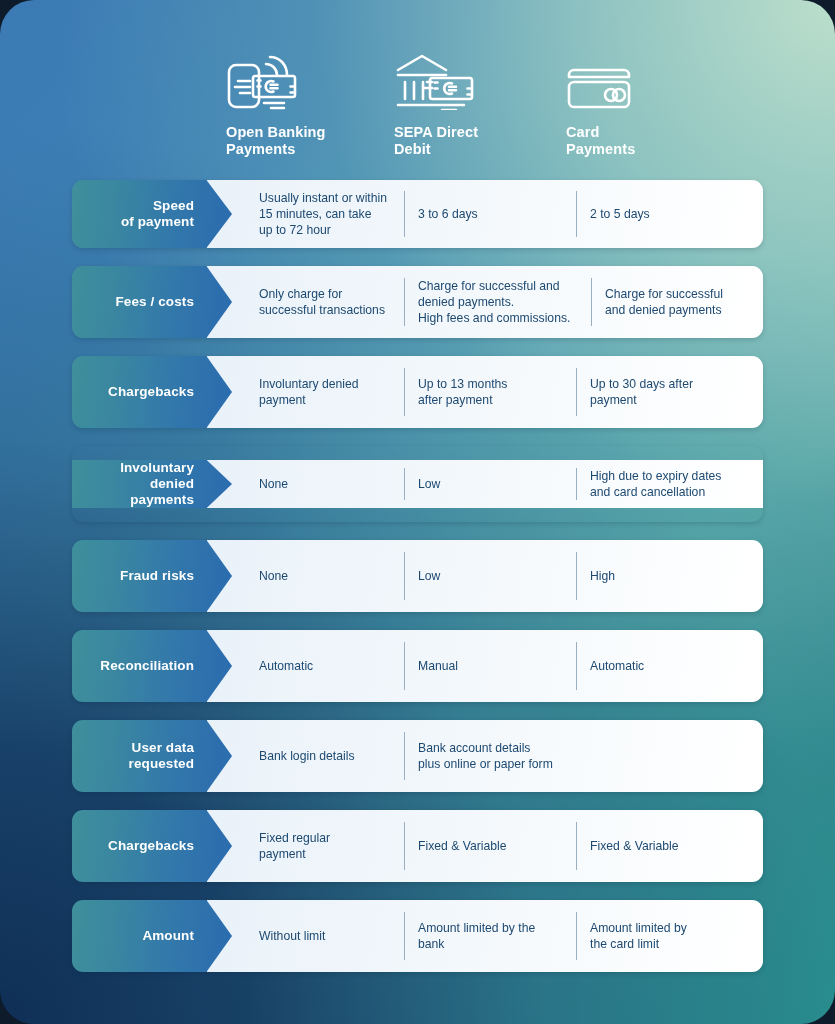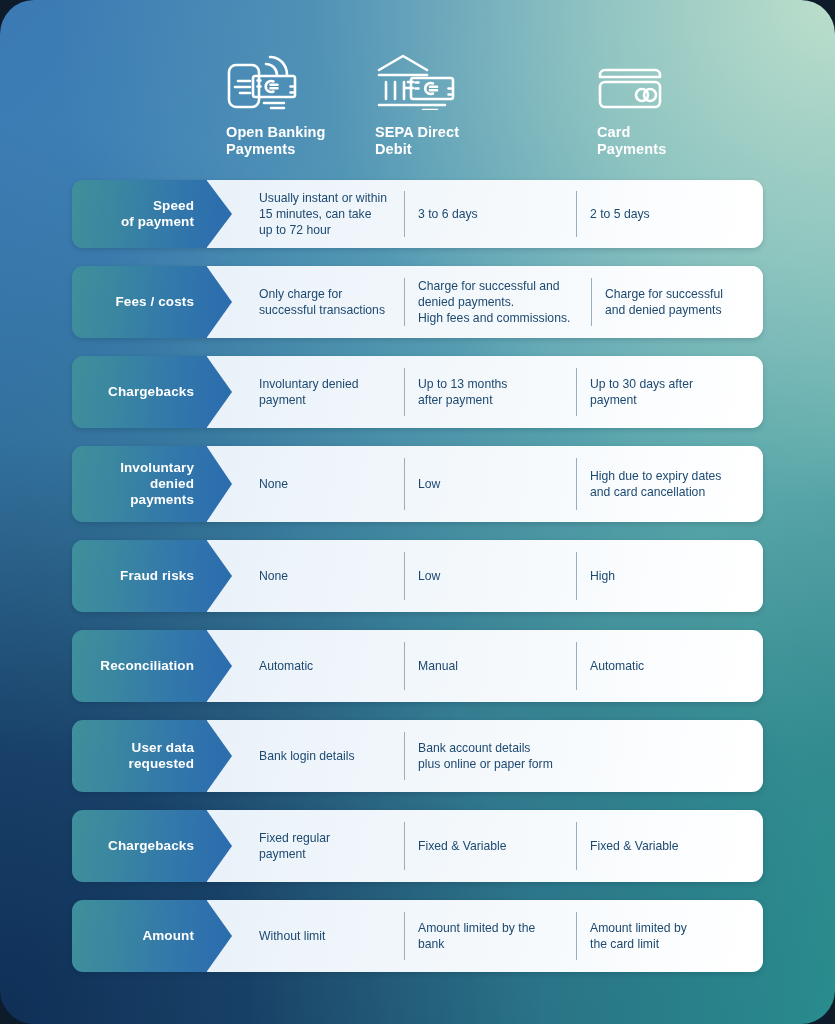--- a/index.html
+++ b/index.html
@@ -48,22 +48,22 @@
   .head-col .head-label {
     margin-top: 14px;
     font-size: 14.5px;
     font-weight: bold;
     line-height: 1.18;
     letter-spacing: 0.1px;
     color: #ffffff;
     white-space: pre-line;
   }
   #head-col-0 { left: 226px; }
-  #head-col-1 { left: 375px; }
-  #head-col-2 { left: 597px; }
+  #head-col-1 { left: 394px; }
+  #head-col-2 { left: 566px; }
 
   
   .rows {
     position: absolute;
     left: 72px;
     top: 180px;
     width: 691px;
   }
   .row {
     position: relative;
@@ -134,21 +134,21 @@
   .cell .cell-text {
     font-size: 12.2px;
     line-height: 1.32;
     color: #1d4971;
     white-space: pre-line;
   }
 
   
   .h-sm { height: 68px; }
   .h-md { height: 72px; }
-  .h-lg { height: 76px; }
+  .h-lg { height: 76px; align-items: center; }
 </style>
 </head>
 <body>
 
 <div id="infographic">
 
   <div class="header">
 
     <div class="head-col" id="head-col-0">
       <div class="icon-wrap">

